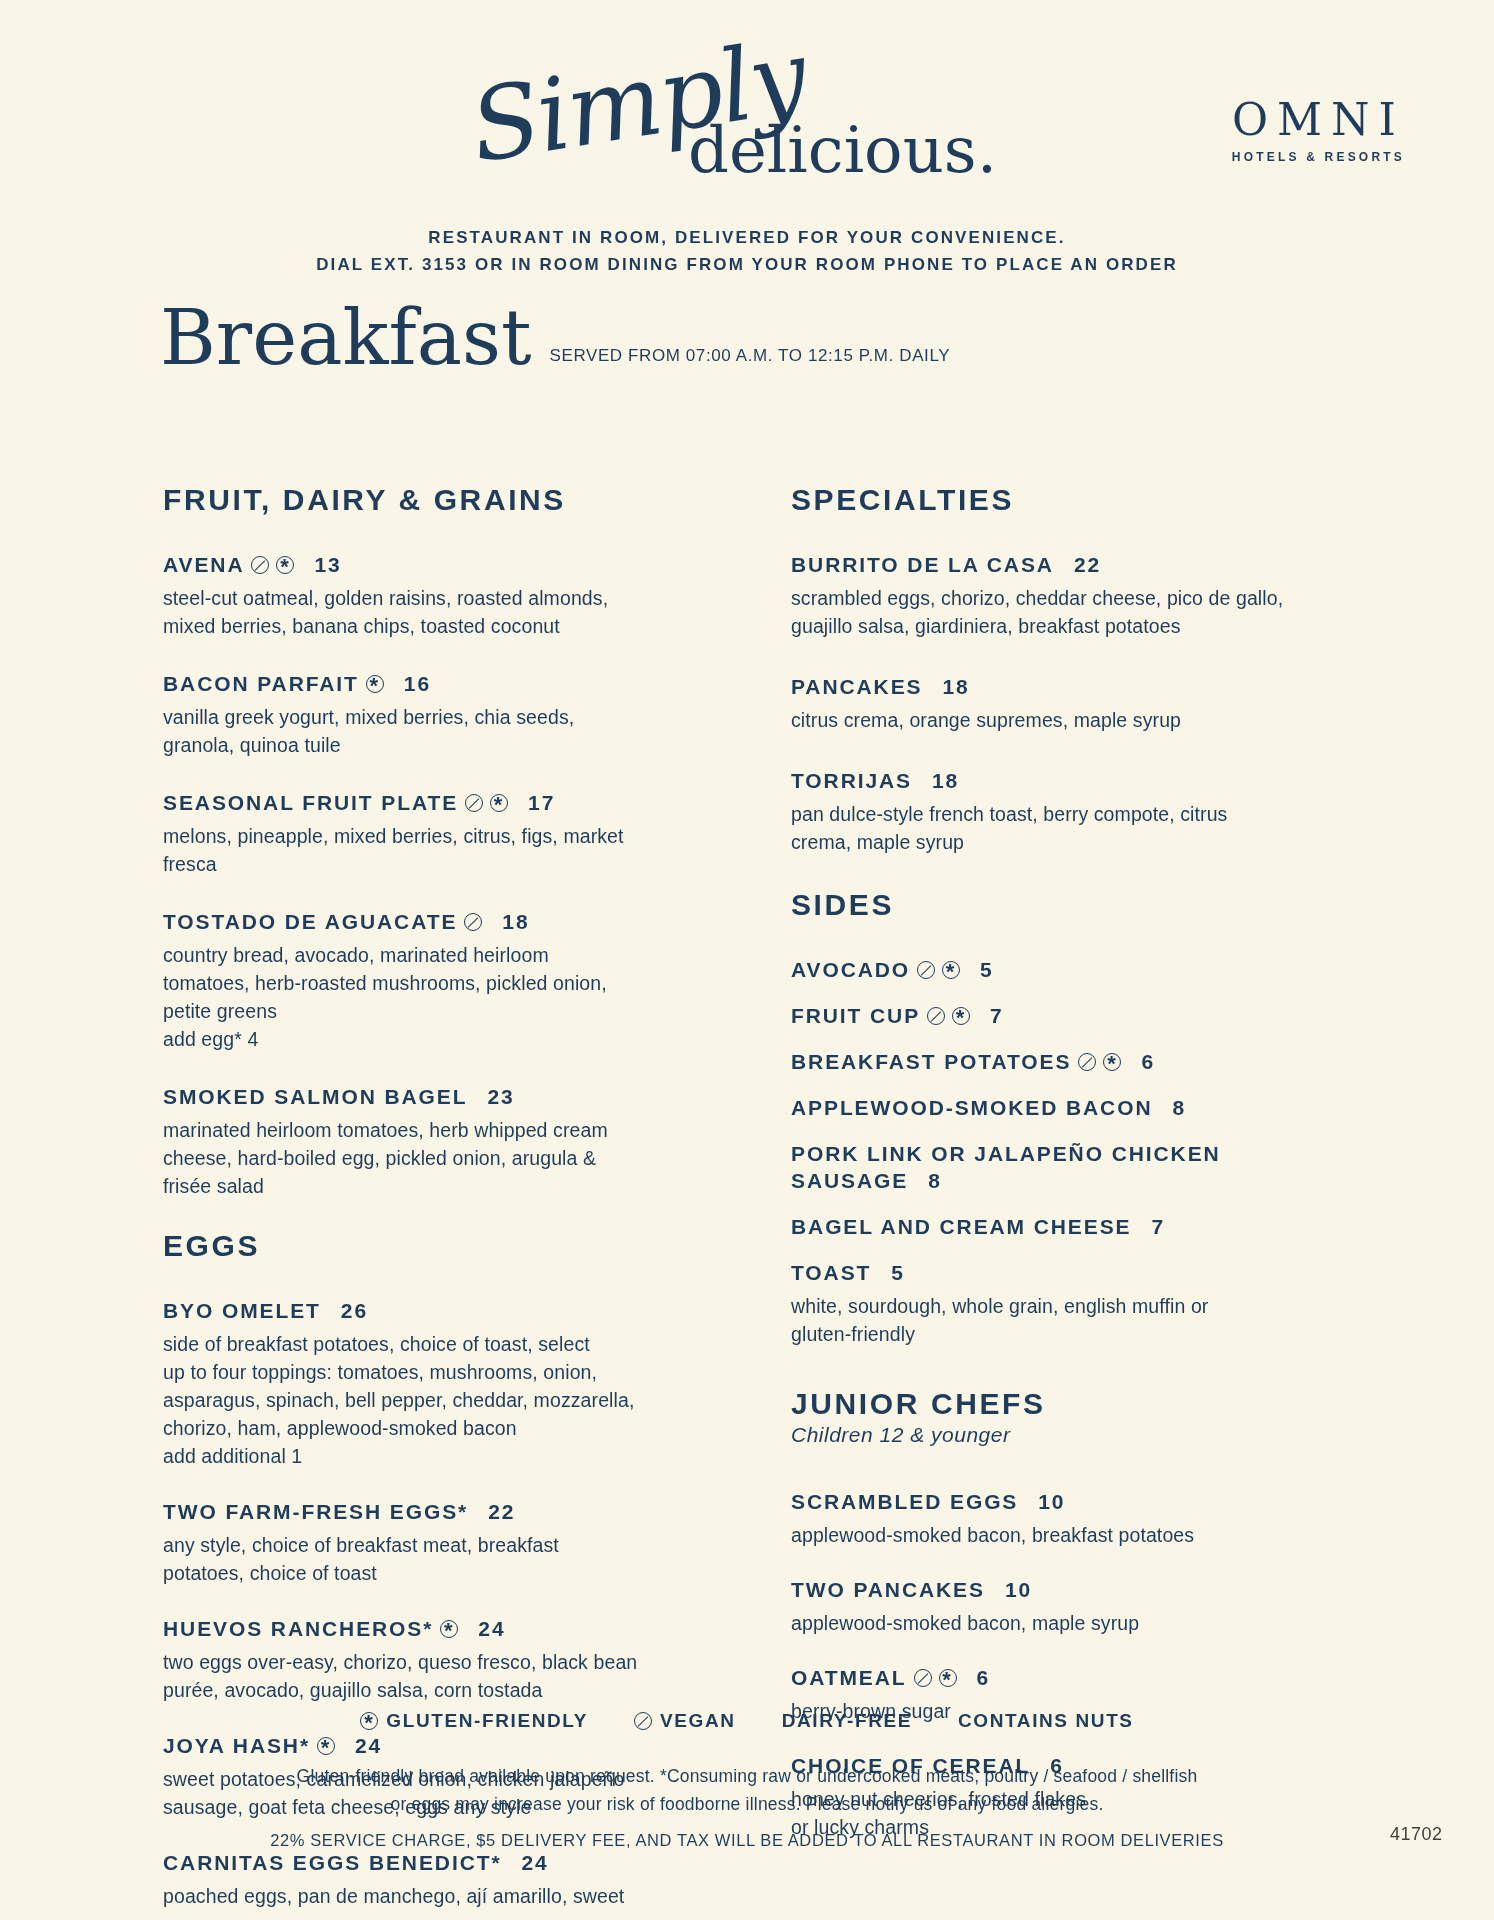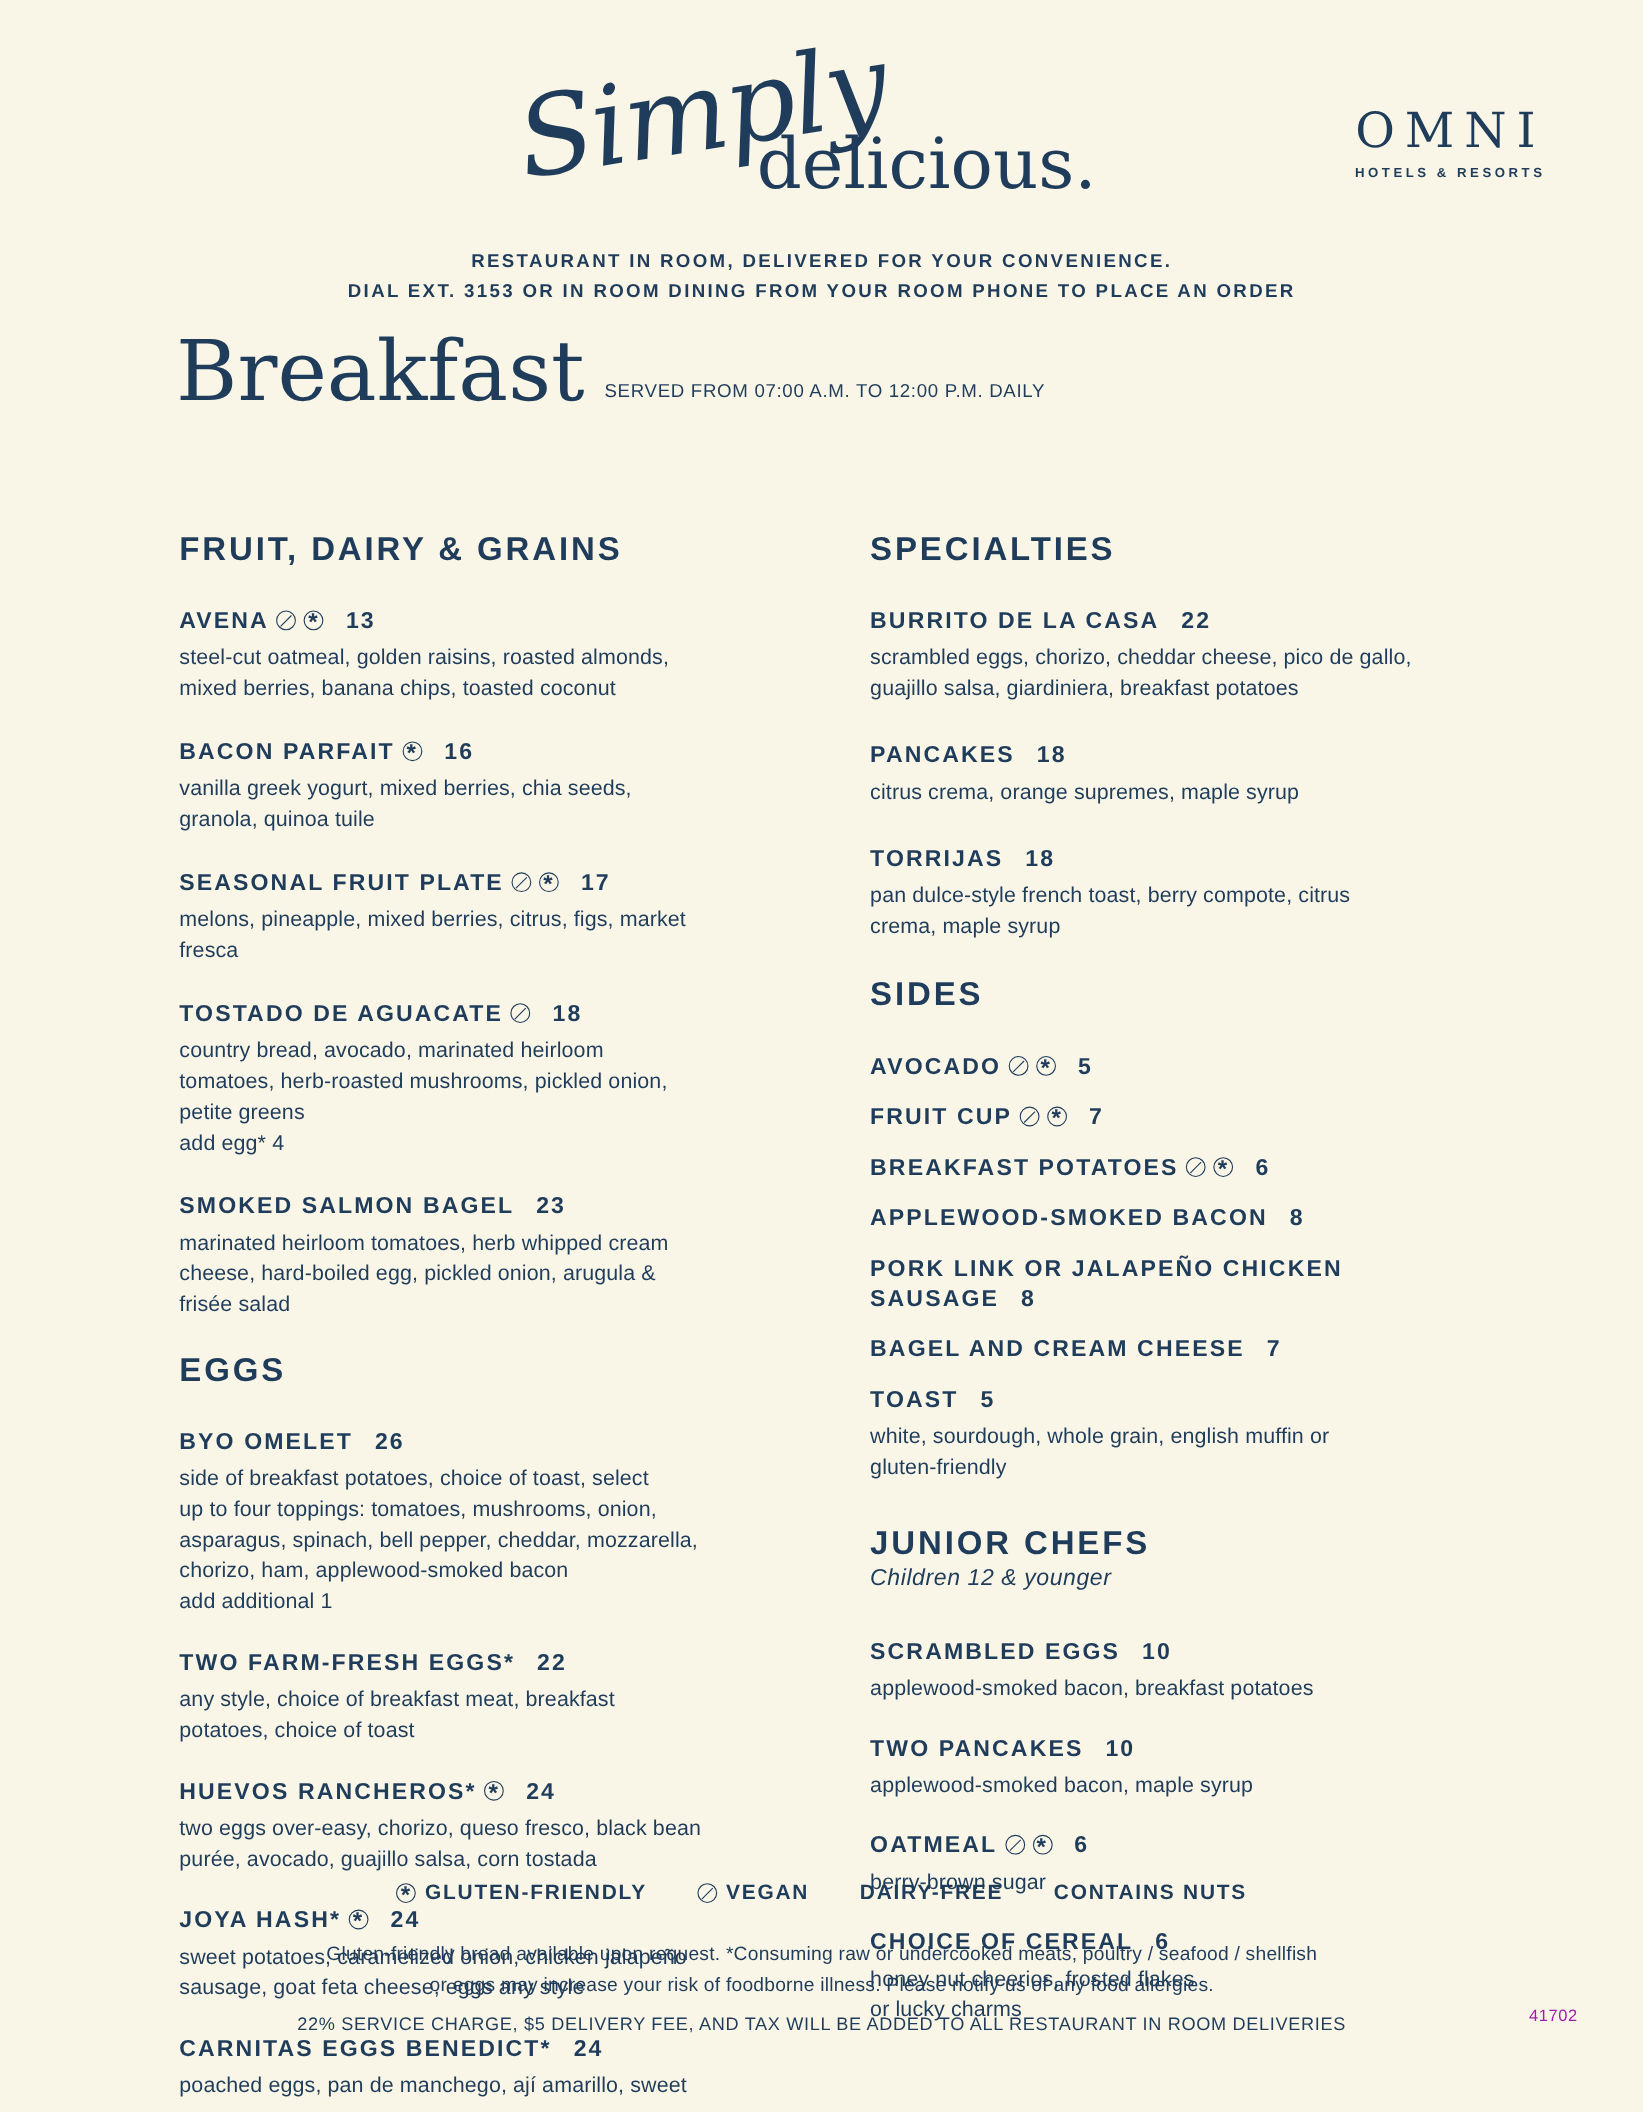--- a/index.html
+++ b/index.html
@@ -56,21 +56,21 @@
   
   .legend{position:absolute;top:1710px;left:0;width:100%;display:flex;justify-content:center;gap:46px;
     font-size:19px;font-weight:600;letter-spacing:1.6px;}
   .legend-item{display:inline-flex;align-items:center;gap:8px;}
   .legend .dicon{margin-left:0;}
   .disc{position:absolute;left:0;width:100%;text-align:center;font-size:17.5px;letter-spacing:0.2px;}
   .d1{top:1766px;}
   .d2{top:1794px;}
   .service{position:absolute;top:1831px;left:0;width:100%;text-align:center;
     font-size:16.5px;letter-spacing:0.6px;}
-  .code{position:absolute;left:1390px;top:1824px;font-size:15px;color:#a21caf;letter-spacing:0.5px;}
+  .code{position:absolute;left:1390px;top:1824px;font-size:18px;color:#404040;letter-spacing:0.5px;}
 </style>
 </head>
 <body>
 
 <div class="page">
 
   <span class="logo-script">Simply</span>
   <span class="logo-serif">delicious.</span>
 
   <div class="brand">
@@ -78,21 +78,21 @@
     <div class="brand-sub">HOTELS &amp; RESORTS</div>
   </div>
 
   <div class="intro">
     <div>RESTAURANT IN ROOM, DELIVERED FOR YOUR CONVENIENCE.</div>
     <div>DIAL EXT. 3153 OR IN ROOM DINING FROM YOUR ROOM PHONE TO PLACE AN ORDER</div>
   </div>
 
   <div class="title-row">
     <h1>Breakfast</h1>
-    <div class="hours">SERVED FROM 07:00 A.M. TO 12:00 P.M. DAILY</div>
+    <div class="hours">SERVED FROM 07:00 A.M. TO 12:15 P.M. DAILY</div>
   </div>
 
   <div id="col-left" class="col col-left">
       <section class="section sec-fruit-dairy-grains">
         <h2 class="sec-h">FRUIT, DAIRY &amp; GRAINS</h2>
         <div class="item">
           <div class="item-line"><span class="item-name">AVENA</span><span class="dicon dicon-vegan"></span><span class="dicon dicon-gf"></span><span class="item-price">13</span></div>
           <div class="item-desc">steel-cut oatmeal, golden raisins, roasted almonds,
 mixed berries, banana chips, toasted coconut</div>
         </div>

